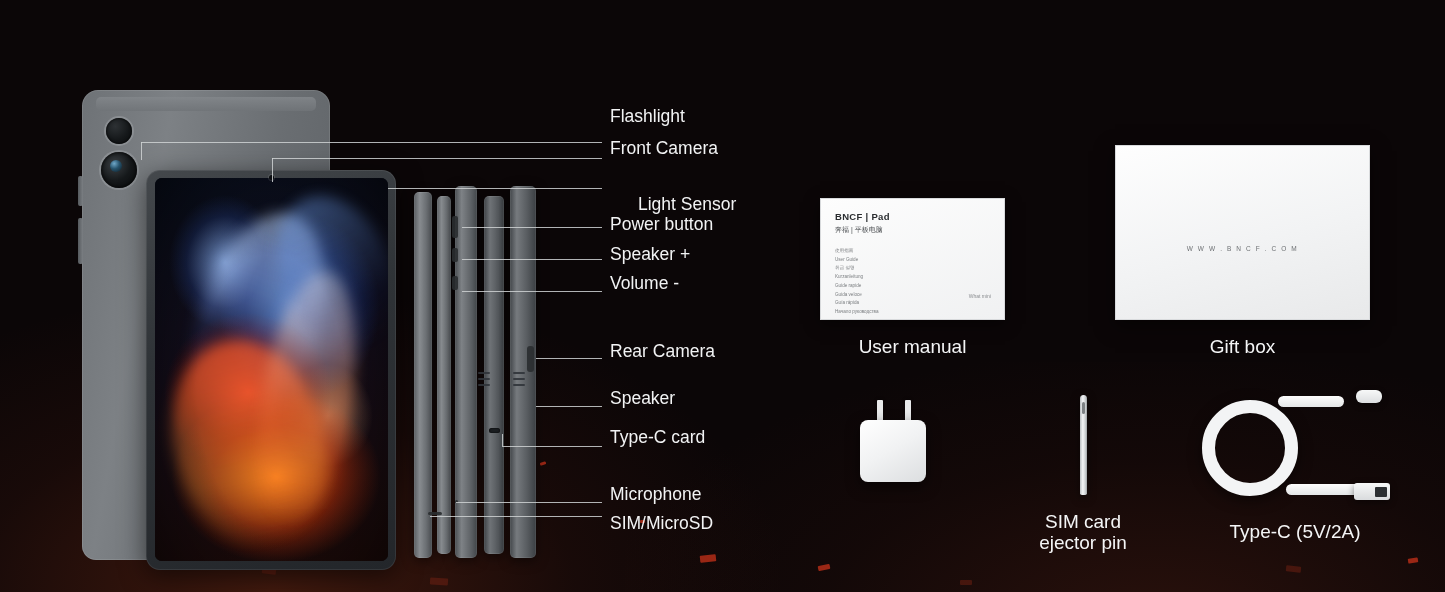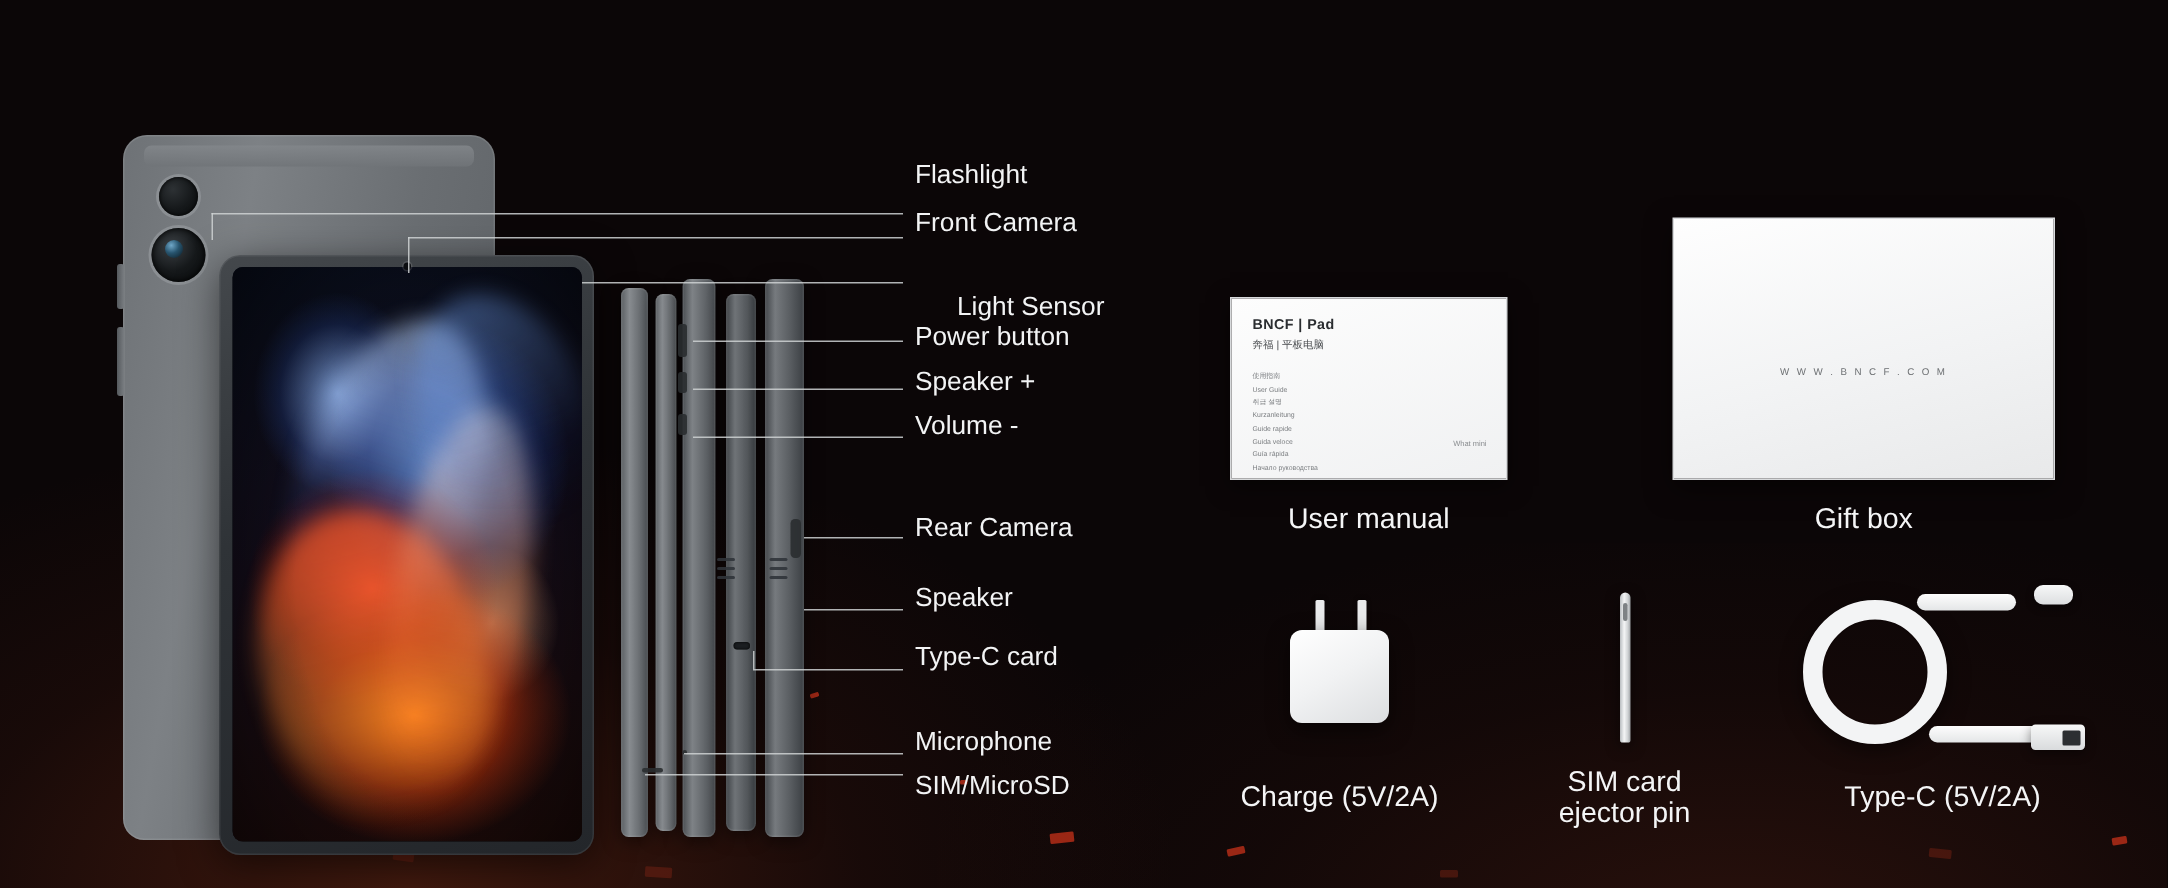--- a/index.html
+++ b/index.html
@@ -350,21 +350,20 @@
     <div class="cap" style="left:60px; top:336px; width:185px;">User manual</div>
 
     <div class="giftbox">
       <div class="g-url">W W W . B N C F . C O M</div>
     </div>
     <div class="cap" style="left:355px; top:336px; width:255px;">Gift box</div>
 
     <div class="prong" style="left:117px; top:400px;"></div>
     <div class="prong" style="left:145px; top:400px;"></div>
     <div class="charger"></div>
-    <div class="cap" style="left:33px; top:521px; width:200px;">Charge (5V/2A)</div>
 
     <div class="pin"></div>
     <div class="cap two" style="left:243px; top:511px; width:160px;">
       <span>SIM card</span><br>
       <span>ejector pin</span>
     </div>
 
     <div class="cable-wrap">
       <div class="coil"></div>
       <div class="cab-line" style="left:88px; top:8px; width:66px;"></div>

